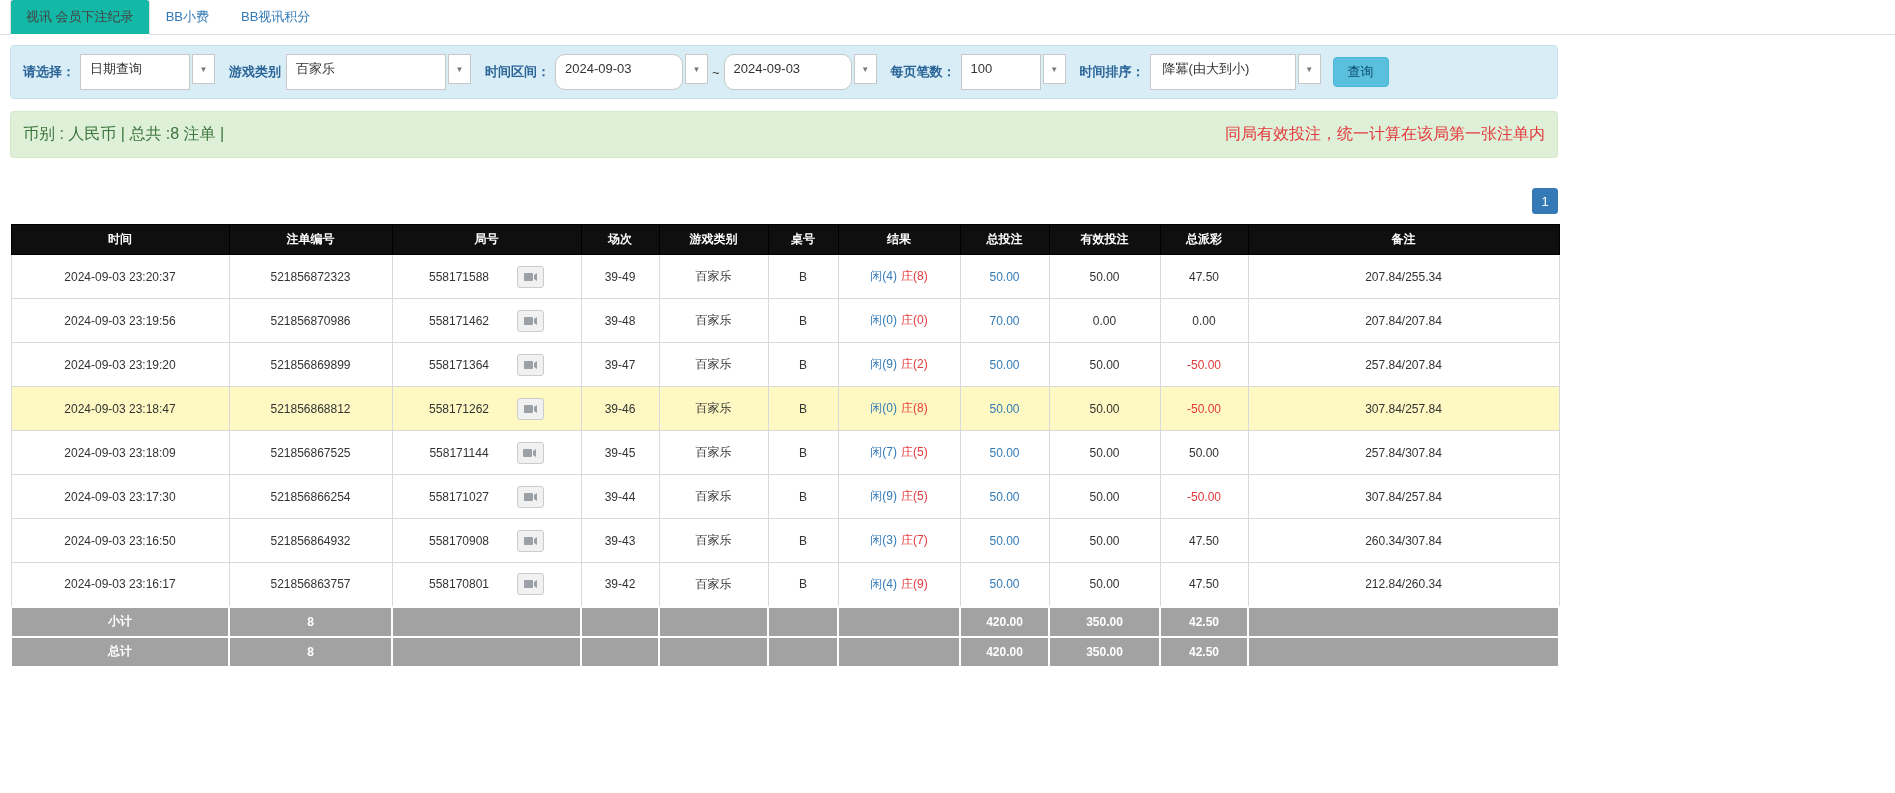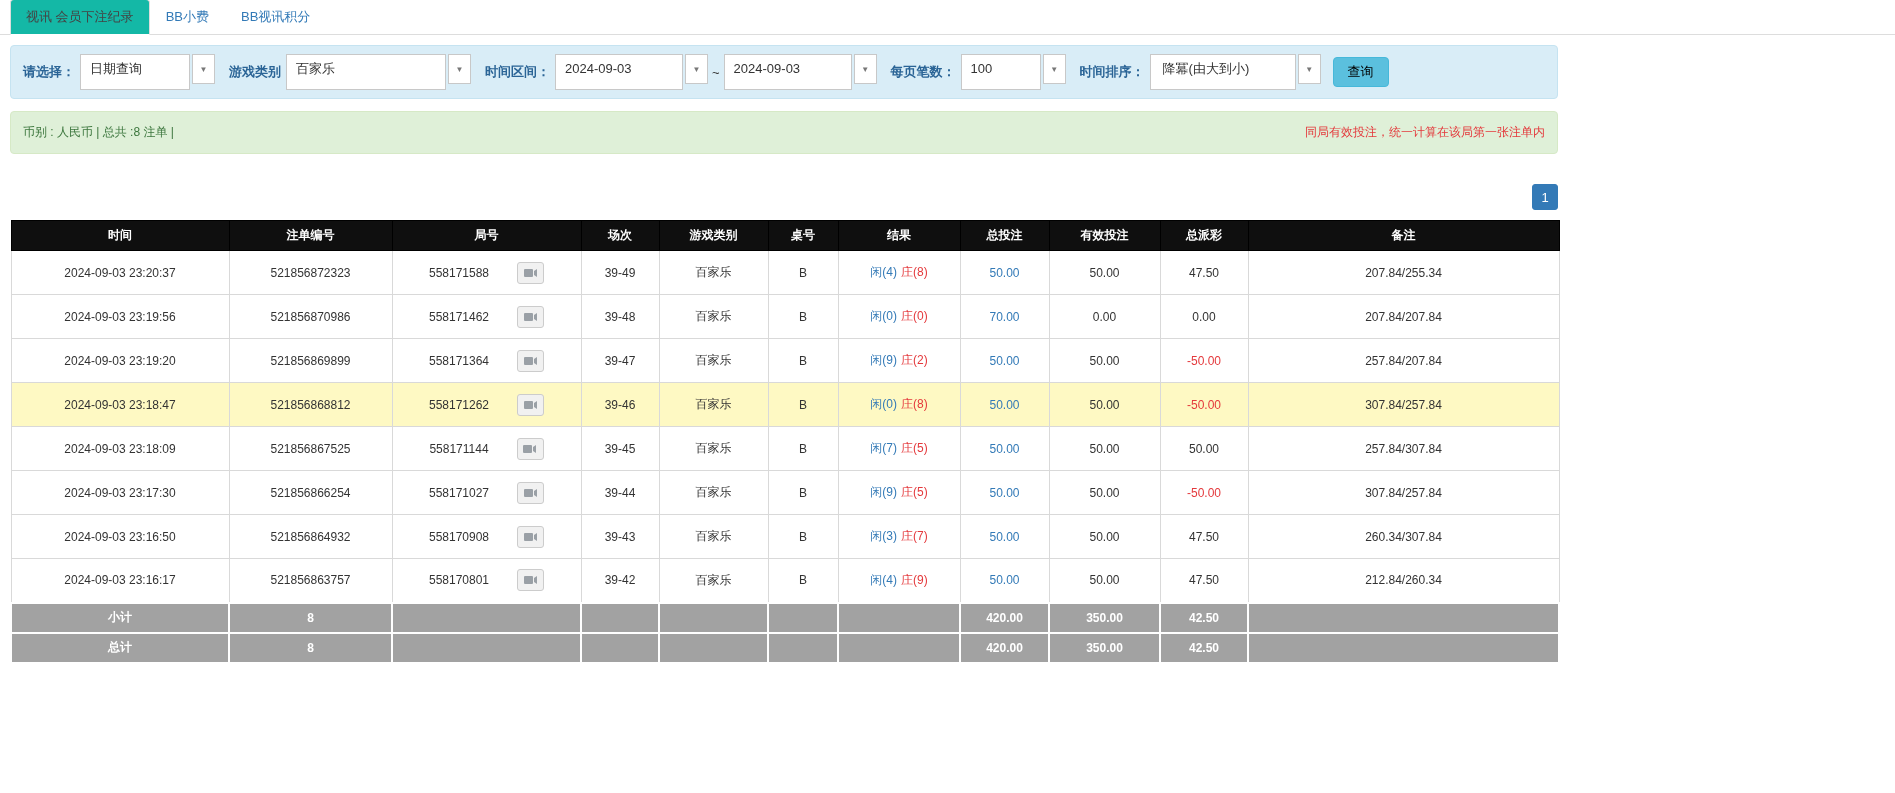--- a/index.html
+++ b/index.html
@@ -18,27 +18,27 @@
   
   .filterbar { display: flex; align-items: center; background: #d9edf7; border: 1px solid #c5e3f1; border-radius: 4px; padding: 8px 10px; }
   .flabel { font-size: 13px; font-weight: bold; color: #2a6496; margin: 0 5px 0 14px; white-space: nowrap; }
   .flabel.first { margin-left: 2px; }
   .combo { display: flex; align-items: stretch; }
   .combo-val { background: #fff; border: 1px solid #c8c8c8; height: 36px; line-height: 28px; padding: 0 9px; font-size: 13px; color: #333; white-space: nowrap; overflow: hidden; }
   .combo-arrow { width: 23px; height: 30px; margin-left: 2px; border: 1px solid #c8c8c8; background: #fff; display: flex; align-items: center; justify-content: center; color: #777; cursor: pointer; }
   .combo-arrow::after { content: "▼"; font-size: 8px; }
   .w-select { width: 110px; }
   .w-game { width: 160px; }
-  .w-date { width: 128px; }
+  .w-date { width: 128px; border-radius: 10px; }
   .w-size { width: 80px; }
   .w-sort { width: 146px; padding-left: 12px; }
   .tilde { font-size: 13px; color: #333; margin: 0 4px; }
-  .btn-search { margin-left: 12px; background: #5bc0de; border: 1px solid #46b8da; color: #000000; font-size: 13px; height: 30px; padding: 0 14px; border-radius: 4px; cursor: pointer; }
-  
-  .summarybar { display: flex; justify-content: space-between; align-items: center; background: #dff0d8; border: 1px solid #d6e9c6; border-radius: 4px; margin-top: 12px; padding: 12px; font-size: 12px; }
+  .btn-search { margin-left: 12px; background: #5bc0de; border: 1px solid #46b8da; color: #0c4a6e; font-size: 13px; height: 30px; padding: 0 14px; border-radius: 4px; cursor: pointer; }
+  
+  .summarybar { display: flex; justify-content: space-between; align-items: center; background: #dff0d8; border: 1px solid #d6e9c6; border-radius: 4px; margin-top: 12px; padding: 12px; font-size: 16px; }
   .summary-left { color: #3c763d; }
   .summary-right { color: #e4393c; }
   
   .pagerow { margin-top: 30px; display: flex; justify-content: flex-end; }
   .page-btn { min-width: 26px; height: 26px; background: #337ab7; border: 1px solid #337ab7; color: #fff; font-size: 13px; display: flex; align-items: center; justify-content: center; border-radius: 3px; cursor: pointer; }
   
   table.bet-table { margin-top: 10px; width: 1548px; border-collapse: collapse; table-layout: fixed; font-size: 12px; text-align: center; border-bottom: 2px solid #4a4a4a; }
   .bet-table th { background: #0f0f0f; color: #fff; font-weight: bold; height: 30px; border: 1px solid #000; }
   .bet-table td { border: 1px solid #d9d9d9; height: 44px; background: #fff; color: #333; }
   .bet-table tr.highlight td { background: #fef9c3; }

